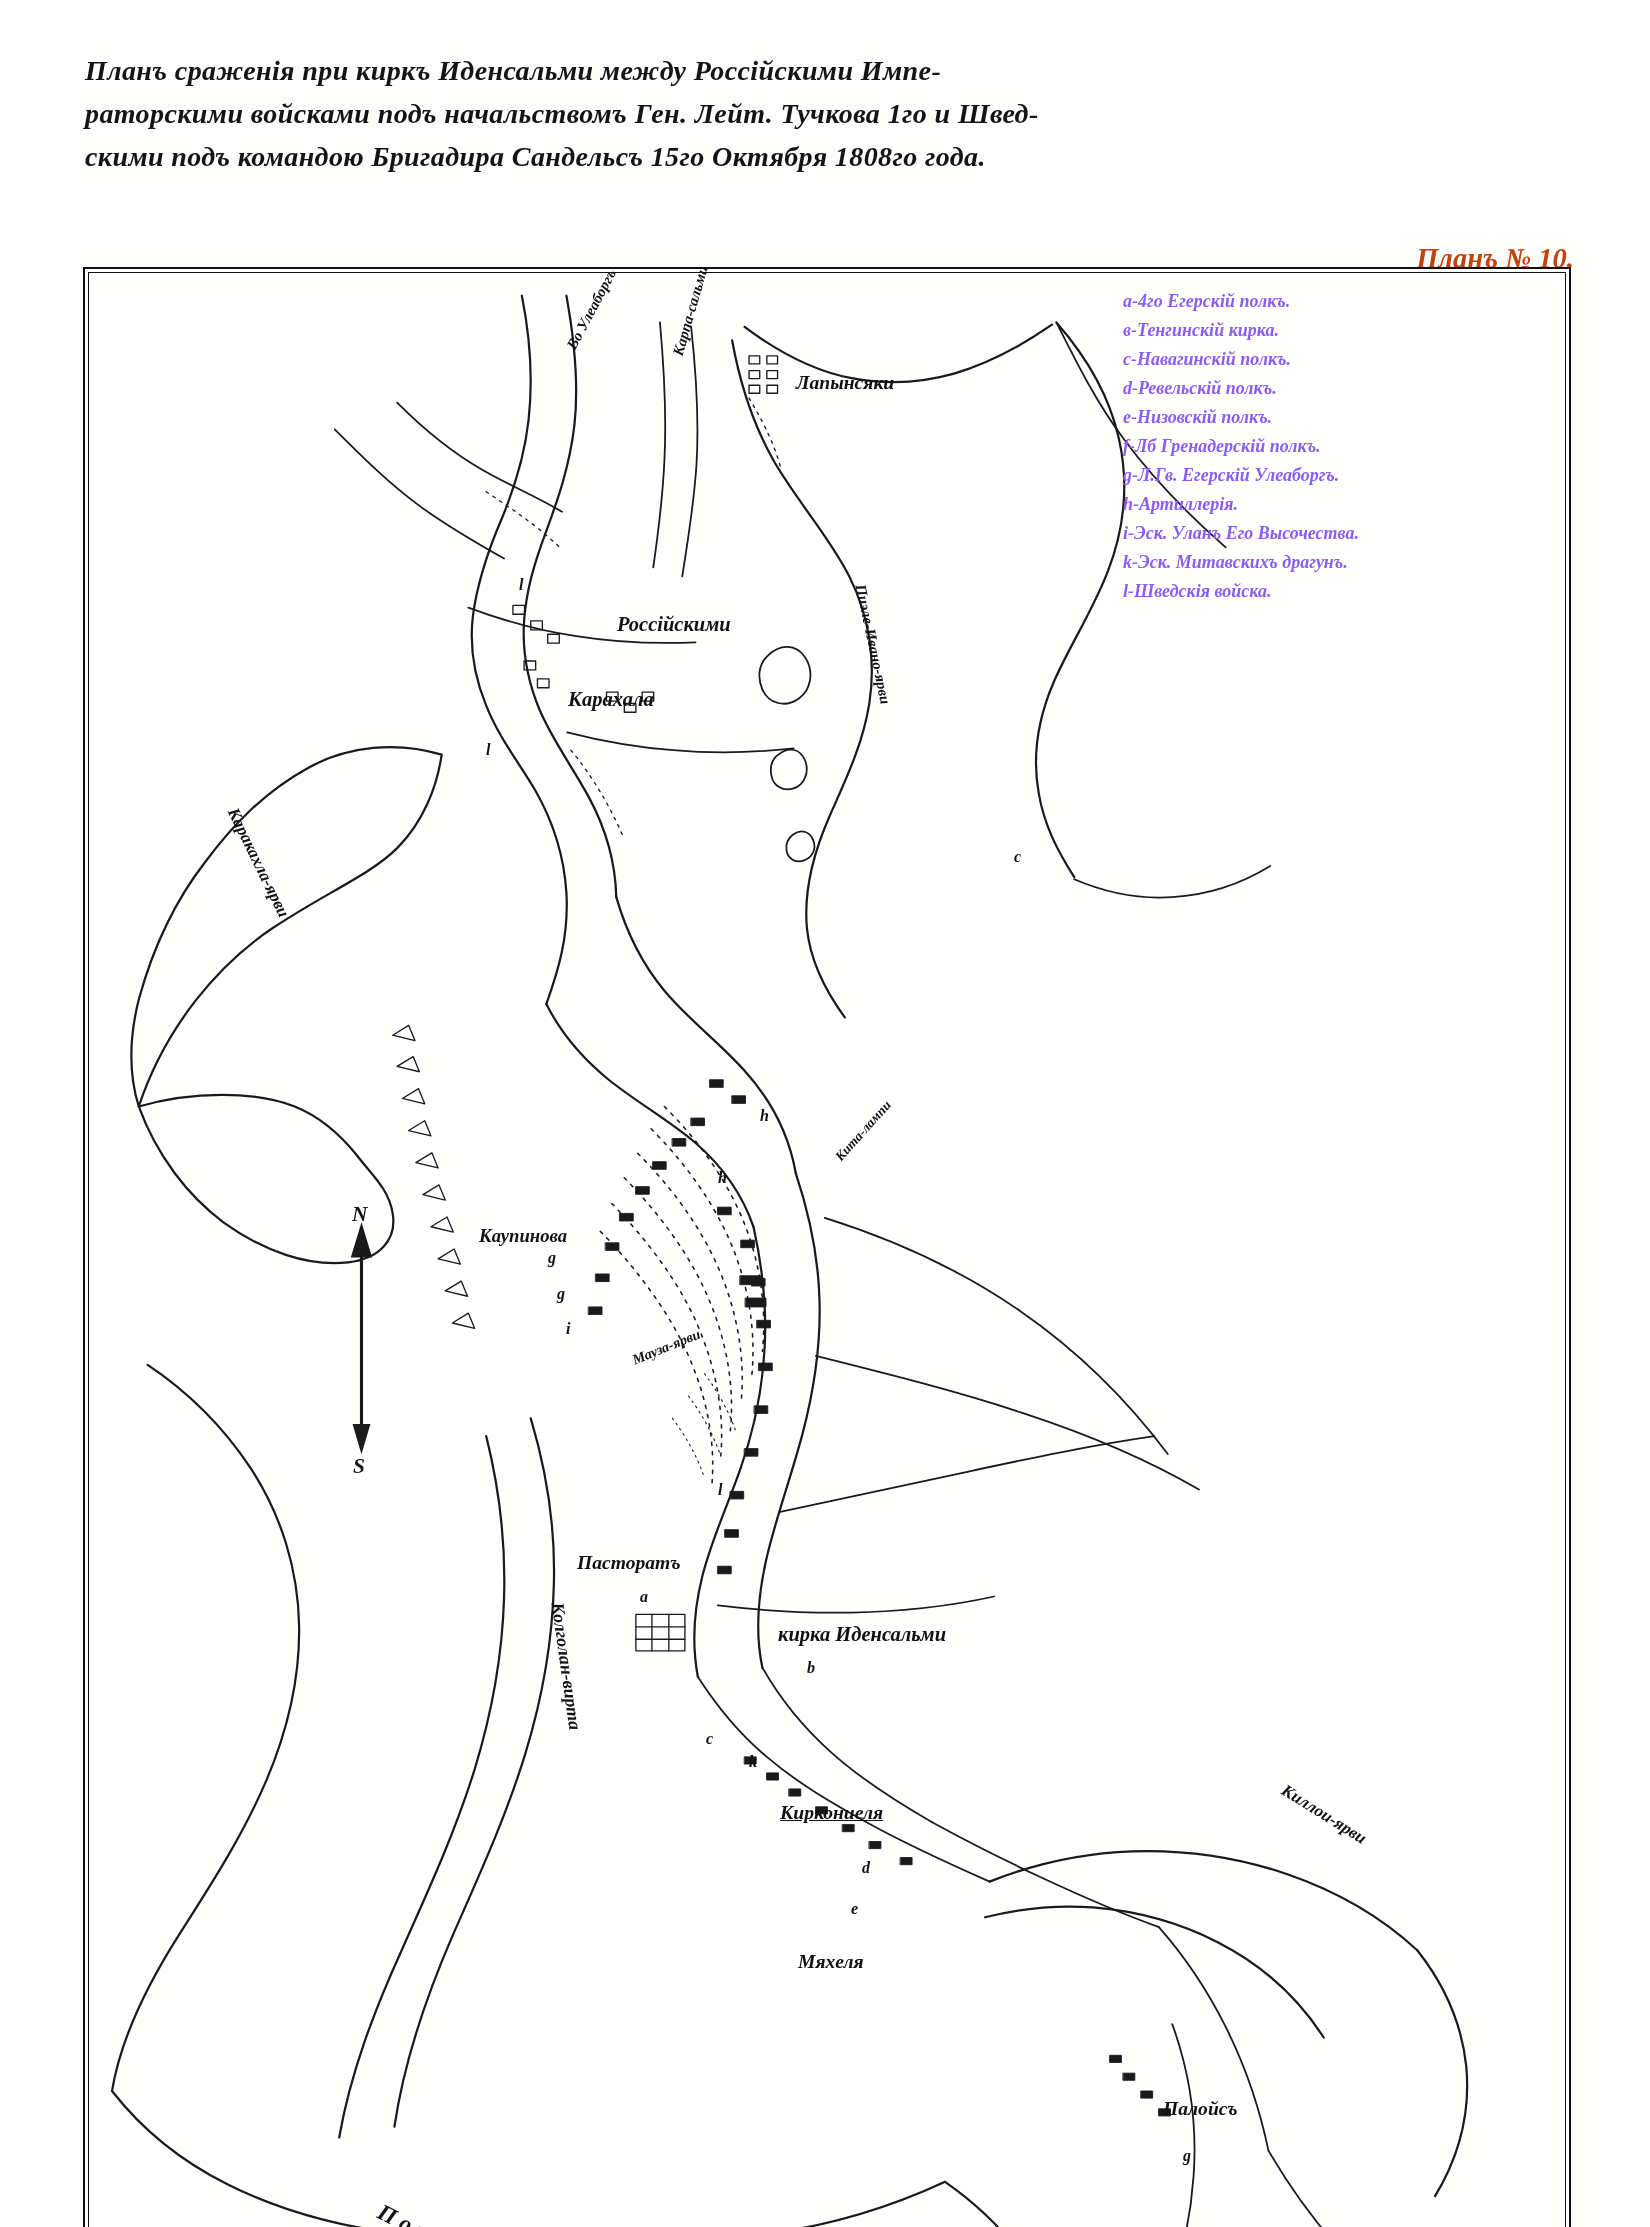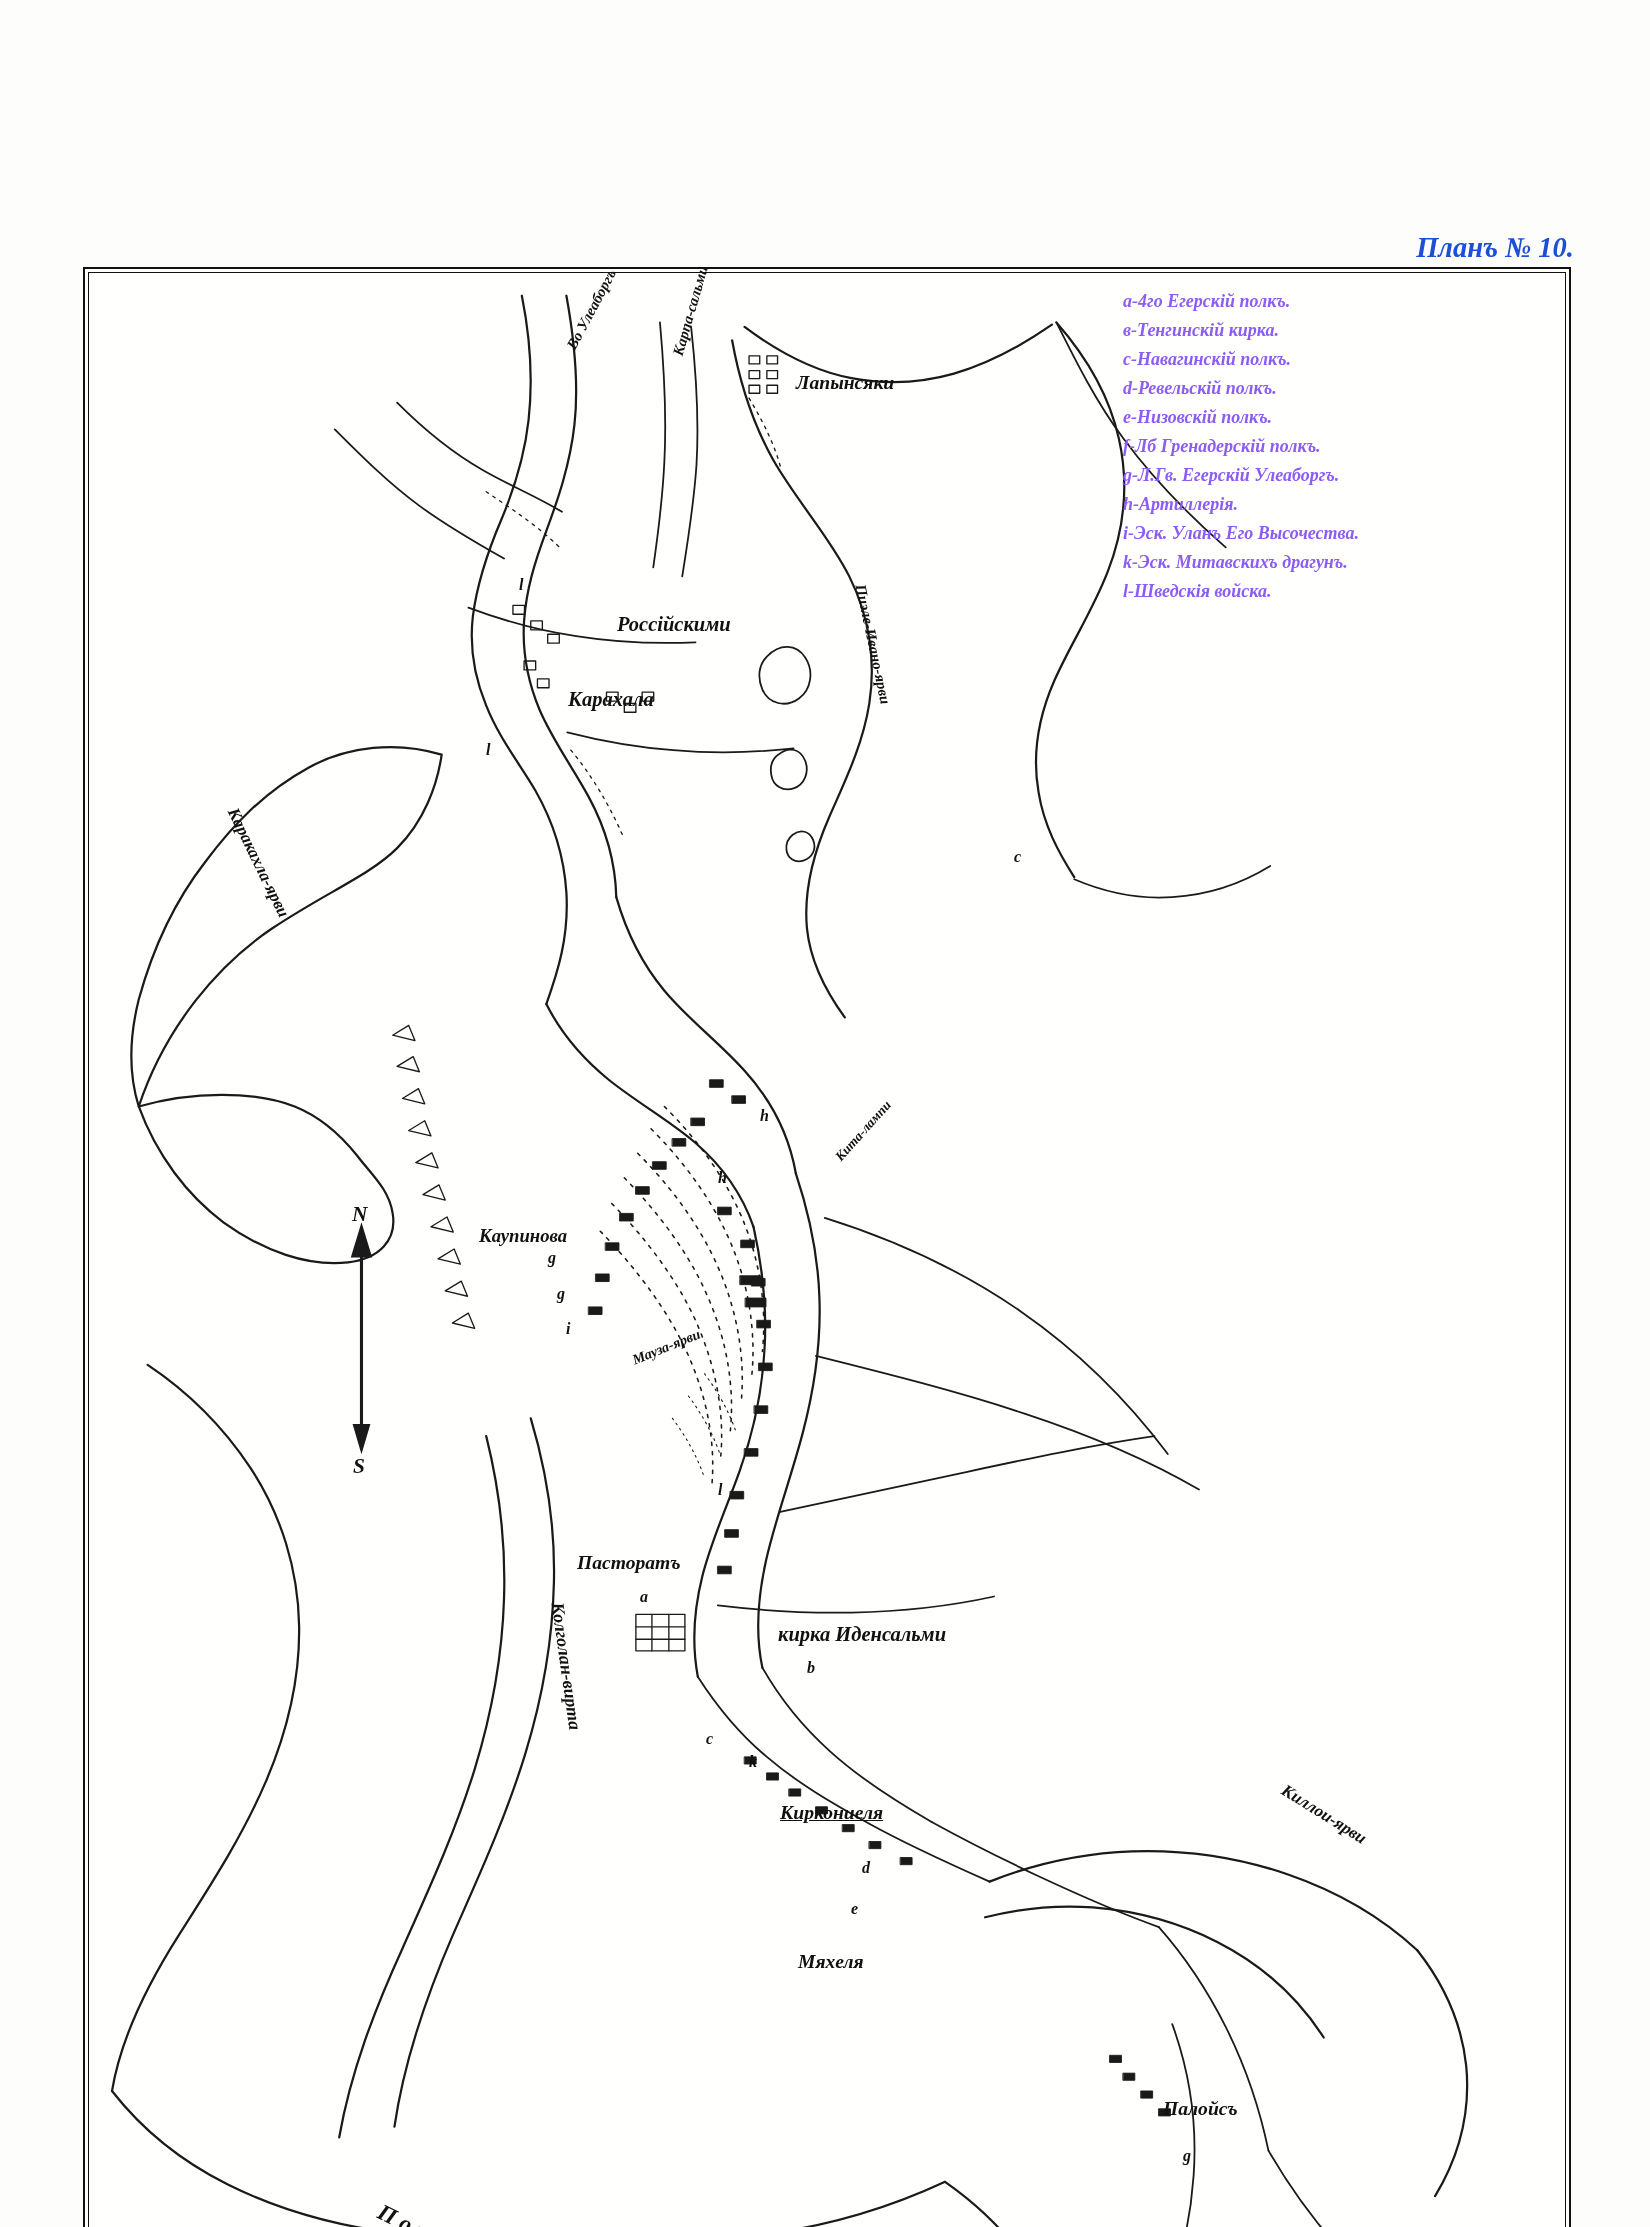--- a/index.html
+++ b/index.html
@@ -35,26 +35,26 @@
     font-weight: 700;
     font-size: 28px;
     line-height: 43px;
     letter-spacing: 0.4px;
     color: #141414;
     white-space: nowrap;
   }
   .plan-no {
     position: absolute;
     right: 76px;
-    top: 232px;
+    top: 243px;
     font-family: "Liberation Serif", serif;
     font-style: italic;
     font-weight: 700;
     font-size: 28.5px;
-    color: #1d4ed8;
+    color: #c2410c;
   }
   
   .map-frame {
     position: absolute;
     left: 83px;
     top: 267px;
     width: 1484px;
     height: 2459px;
     border: 2.2px solid #111;
     background: #fffffd;
@@ -99,20 +99,25 @@
     font-weight: 700;
     font-size: 21.4px;
     color: #111;
   }
 </style>
 </head>
 <body>
 
 <div class="sheet">
 
+  <div class="title-block">
+    <div class="title-line">Планъ сраженія при киркъ Иденсальми между Россійскими Импе-</div>
+    <div class="title-line">раторскими войсками подъ начальствомъ Ген. Лейт. Тучкова 1го и Швед-</div>
+    <div class="title-line">скими подъ командою Бригадира Сандельсъ 15го Октября 1808го года.</div>
+  </div>
   <div class="plan-no">Планъ № 10.</div>
 
   <div class="map-frame">
     <div class="inner-edge"></div>
 
     <svg class="map-svg" viewBox="0 0 3330 5520">
       <g fill="none" stroke="#1a1a1a" stroke-width="4" stroke-linejoin="round" stroke-linecap="round">
 
         <path d="M120 1880 C180 1700 300 1560 420 1480 C540 1400 640 1360 700 1300
                  C760 1240 790 1160 800 1090 C700 1060 590 1070 500 1120

